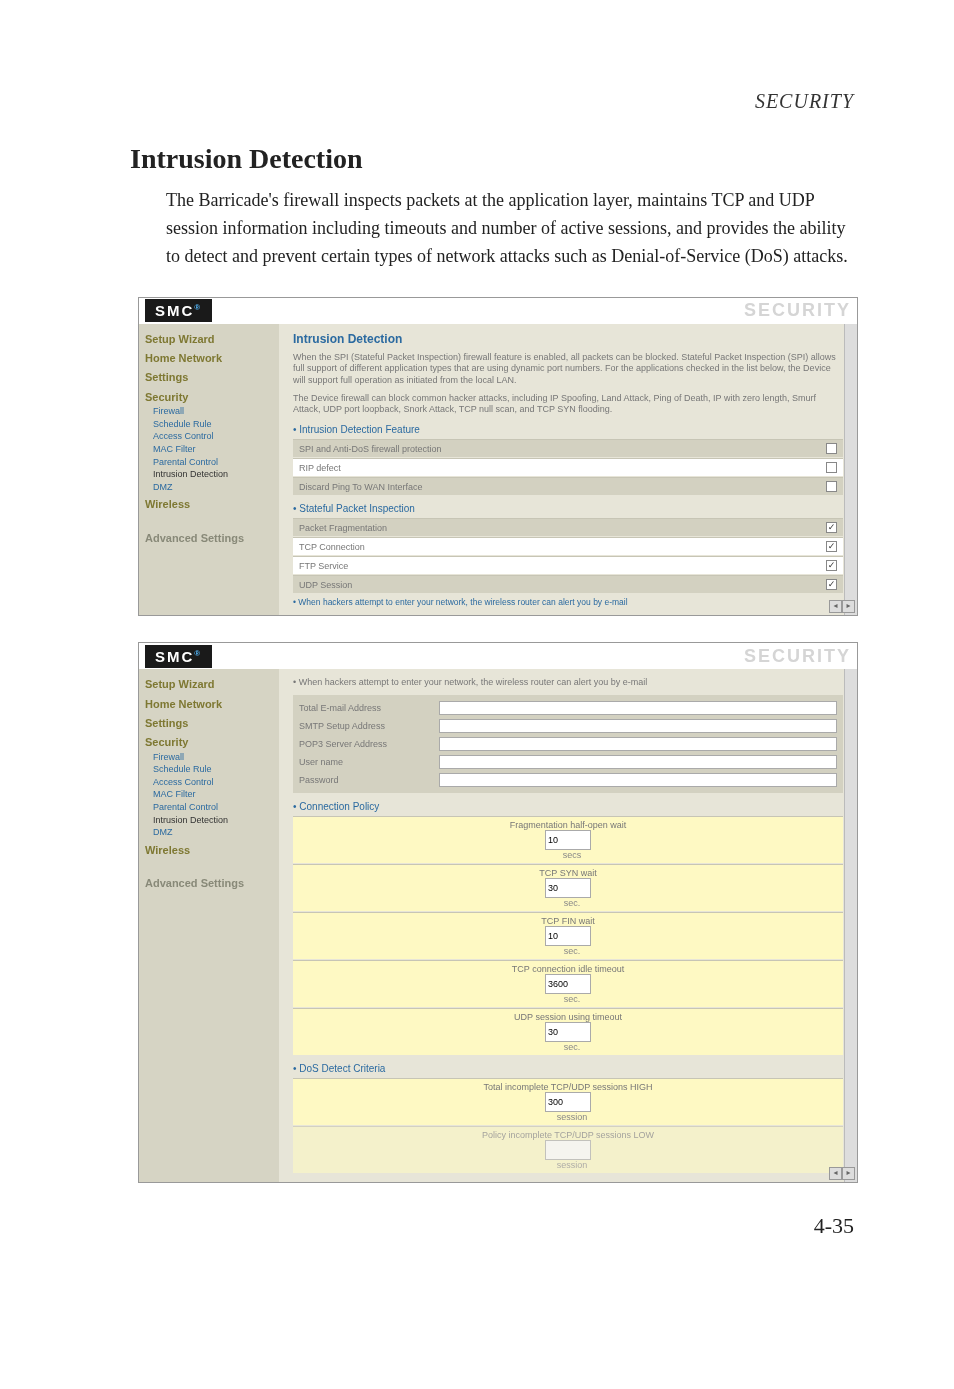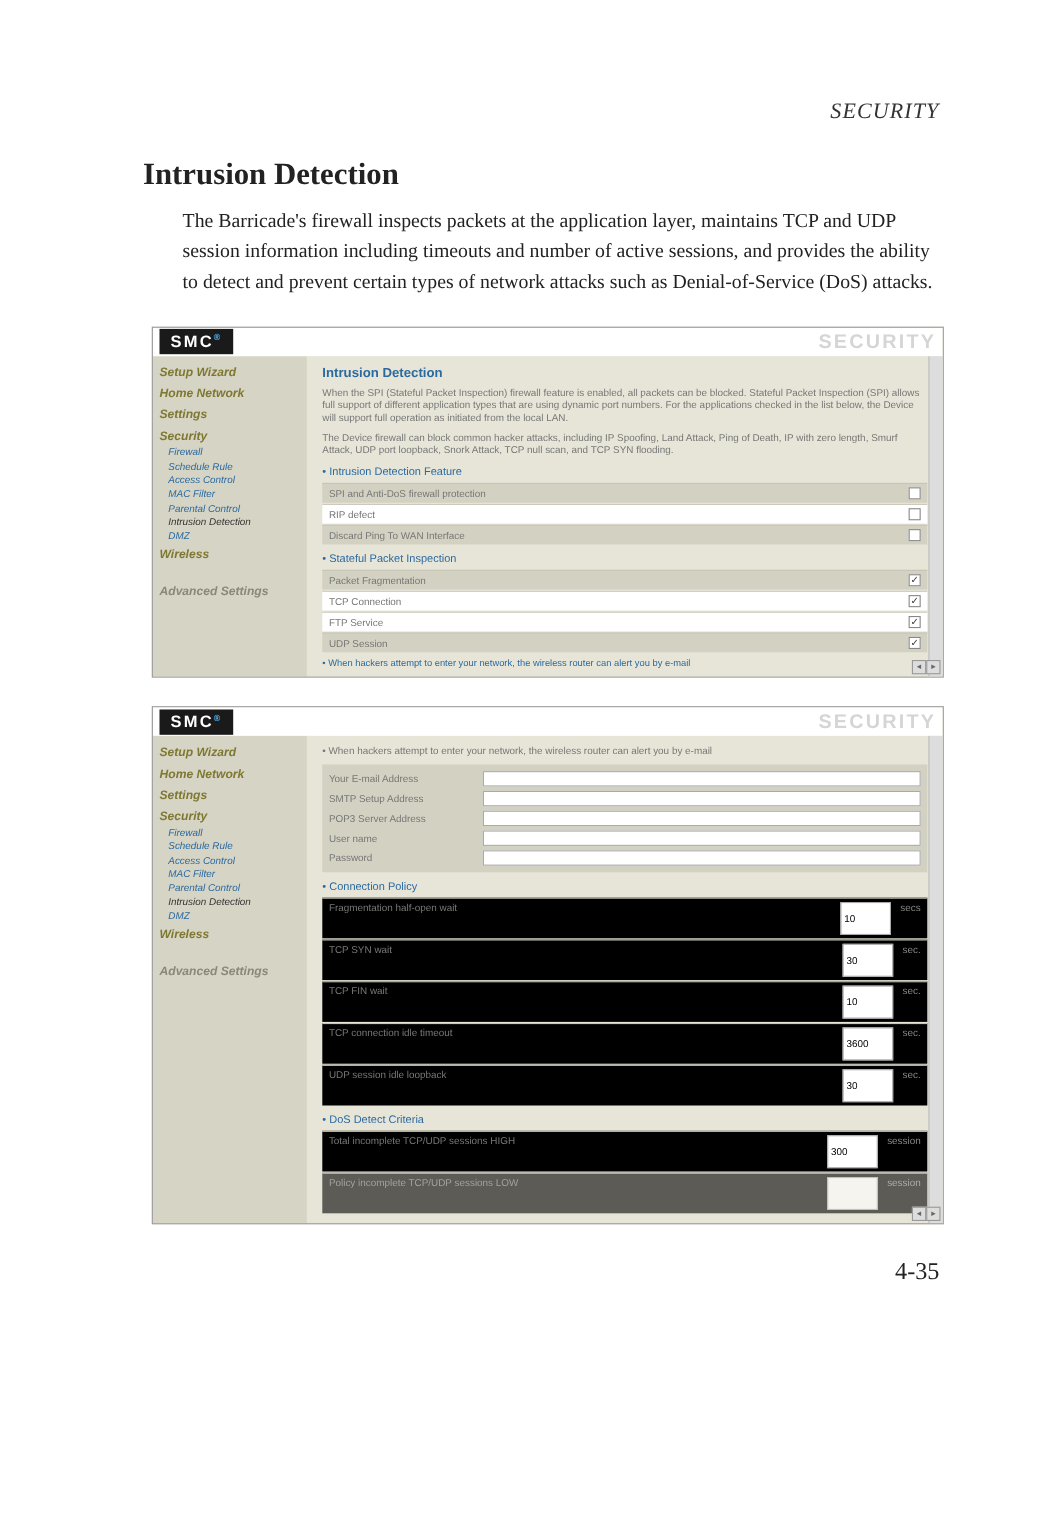--- a/index.html
+++ b/index.html
@@ -74,21 +74,20 @@
   .app-body {
     display: flex;
   }
   .sidebar {
     width: 140px;
     background: #d6d4c4;
     padding: 4px 6px;
     color: #6f6920;
     font-size: 10px;
     line-height: 1.4;
-    font-style: italic;
   }
   .sidebar .group { color: #7e7832; font-weight: bold; margin-top: 4px; font-size: 11px; }
   .sidebar .item { color: #2b6aa0; padding-left: 8px; font-size: 9px; }
   .sidebar .item.sel { color: #333; }
   .sidebar .adv { color: #888978; font-weight: bold; margin-top: 18px; font-size: 11px; }
   .main {
     flex: 1;
     padding: 8px 14px;
     background: #e7e5d8;
     position: relative;
@@ -152,27 +151,29 @@
     flex: 1;
     height: 14px;
     border: 1px solid #aaa;
     background: #fff;
     font-size: 9px;
     padding: 0 2px;
   }
   .unit { font-size: 9px; color: #888; margin-left: 8px; }
   .grid-row {
     display: flex;
-    background: #000000;
+    align-items: center;
+    background: #fef9c3;
     border-top: 1px solid #c7c5b5;
     padding: 3px 6px;
     margin-bottom: 1px;
+    flex-direction: column;
   }
   .grid-row .glabel { flex: 1; color: #777; font-size: 9px; }
-  .mini { width: 46px; height: 30px; border: 1px solid #aaa; font-size: 9px; padding: 0 2px; }
+  .mini { width: 46px; height: 20px; border: 1px solid #aaa; font-size: 9px; padding: 0 2px; }
   .sc-bot { position: absolute; bottom: 2px; right: 2px; display:flex; }
   .sbtn { width: 13px; height: 13px; background: #ddd; border: 1px solid #999; font-size: 8px; line-height: 10px; text-align: center; }
   .page-number {
     text-align: right;
     font-size: 22px;
     margin-top: 30px;
   }
   .footnote {
     font-size: 8.5px;
     color: #2b6aa0;
@@ -285,21 +286,21 @@
         <div class="item">DMZ</div>
         <div class="group">Wireless</div>
         <div class="adv">Advanced Settings</div>
       </div>
       <div class="main">
         <div class="scrollbar-sim"></div>
         <div class="bullet">When hackers attempt to enter your network, the wireless router can alert you by e-mail</div>
 
         <div style="background:#d3d1c1;padding:4px 6px;">
           <div class="form-row">
-            <span class="flabel">Your E-mail Address</span>
+            <span class="flabel">Total E-mail Address</span>
             <input type="text" style="">
           </div>
           <div class="form-row">
             <span class="flabel">SMTP Setup Address</span>
             <input type="text" style="">
           </div>
           <div class="form-row">
             <span class="flabel">POP3 Server Address</span>
             <input type="text" style="">
           </div>
@@ -329,21 +330,21 @@
           <span class="glabel">TCP FIN wait</span>
           <input class="mini" value="10" style="">
           <span class="unit">sec.</span>
         </div>
         <div class="grid-row">
           <span class="glabel">TCP connection idle timeout</span>
           <input class="mini" value="3600" style="">
           <span class="unit">sec.</span>
         </div>
         <div class="grid-row">
-          <span class="glabel">UDP session idle loopback</span>
+          <span class="glabel">UDP session using timeout</span>
           <input class="mini" value="30" style="">
           <span class="unit">sec.</span>
         </div>
 
         <div class="subhead">DoS Detect Criteria</div>
 
         <div class="grid-row">
           <span class="glabel">Total incomplete TCP/UDP sessions HIGH</span>
           <input class="mini" value="300" style="">
           <span class="unit">session</span>

